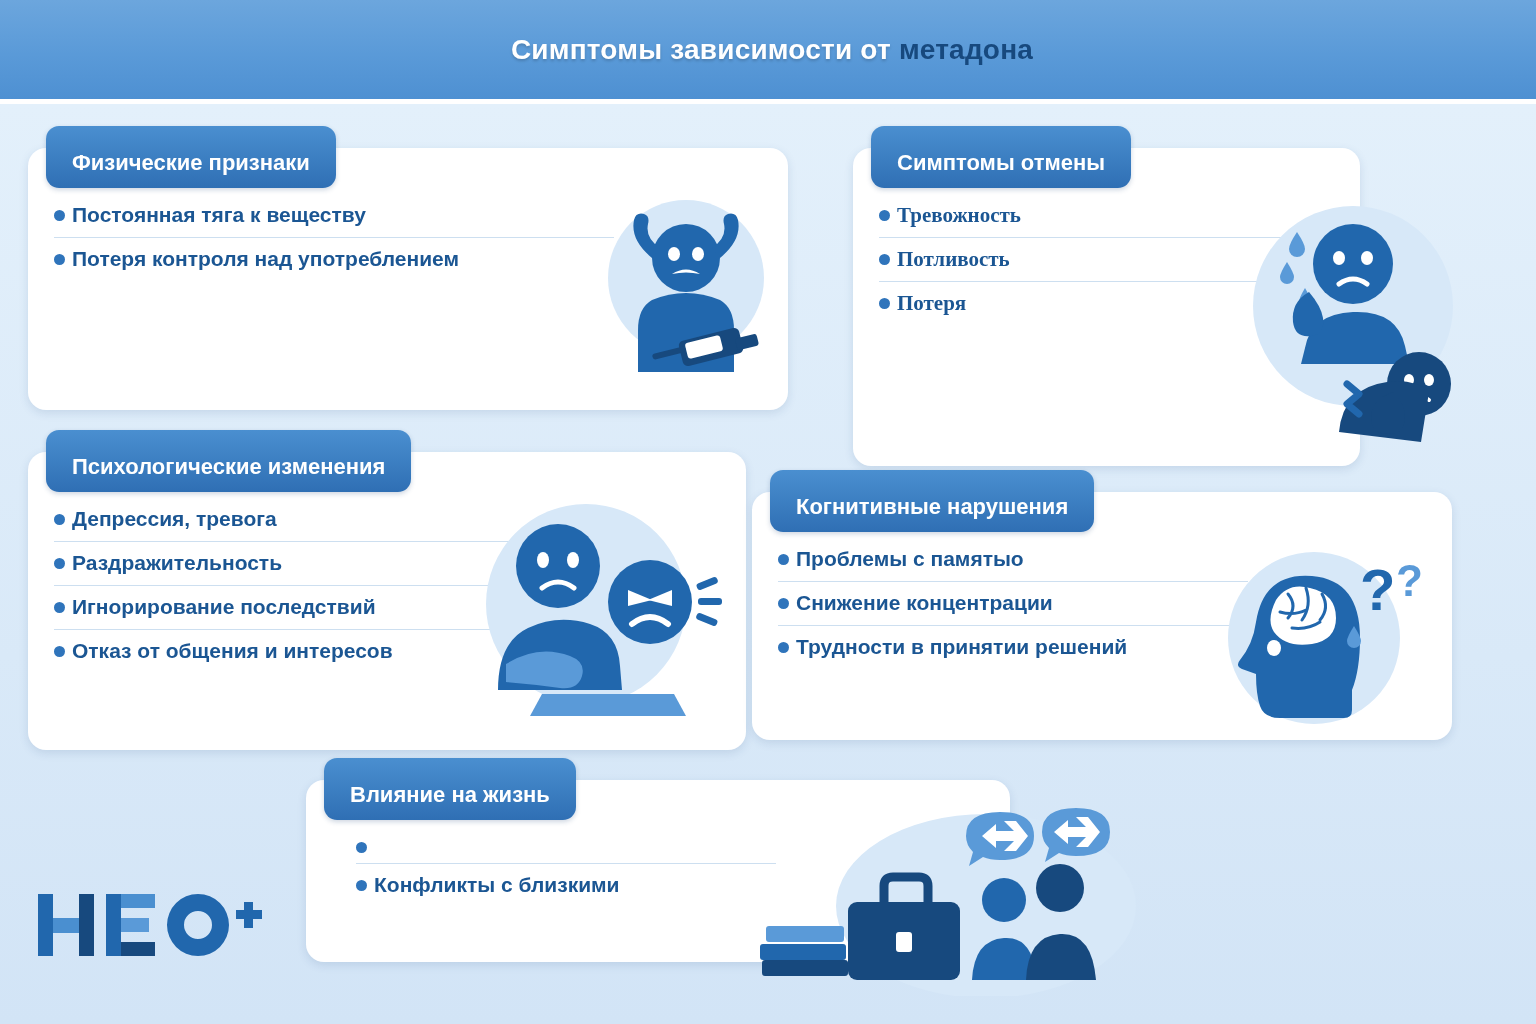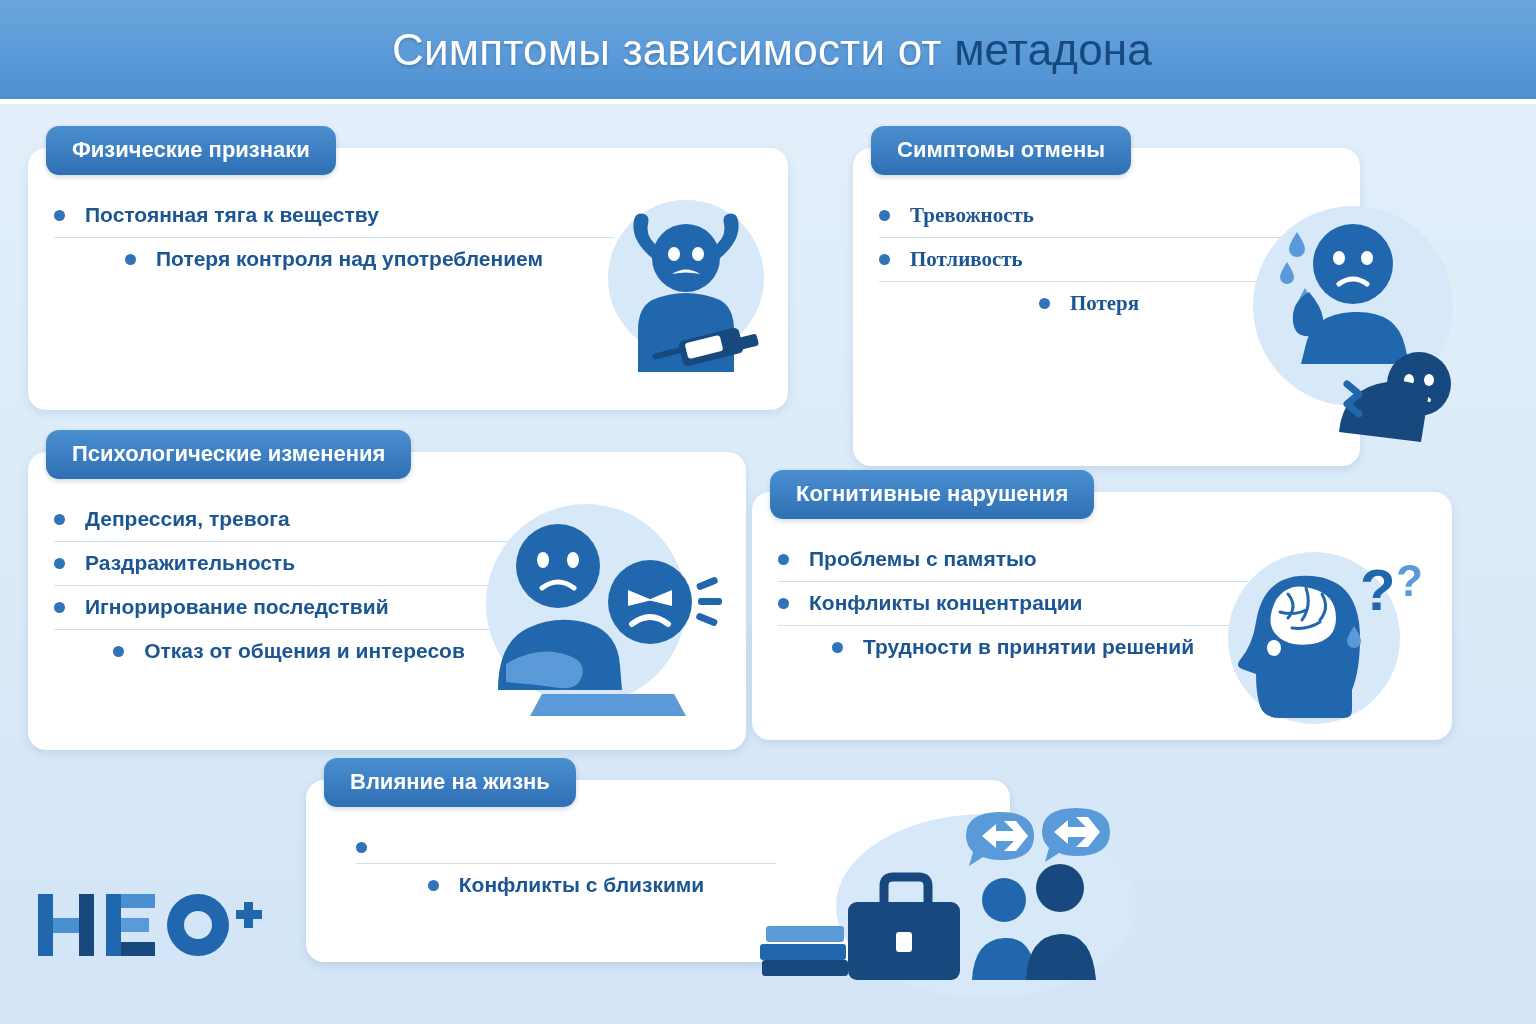--- a/index.html
+++ b/index.html
@@ -22,22 +22,22 @@
     width: 1536px;
     height: 104px;
     background: linear-gradient(180deg, #6ca6dd 0%, #5a9ad8 55%, #4e90d2 100%);
     border-bottom: 5px solid #ffffff;
     box-sizing: border-box;
     display: flex;
     align-items: center;
     justify-content: center;
   }
   .header-title {
-    font-size: 44px;
-    font-weight: normal;
+    font-size: 28px;
+    font-weight: bold;
     color: #ffffff;
     letter-spacing: 0.2px;
     text-shadow: 0 2px 3px rgba(0,0,0,0.18);
     white-space: nowrap;
     margin-left: 8px;
   }
   .header-title .accent {
     color: #17497e;
     text-shadow: none;
   }
@@ -60,47 +60,46 @@
     box-sizing: border-box;
   }
   .card-header {
     position: absolute;
     top: -22px;
     left: 18px;
     background: linear-gradient(180deg, #4a8fd0 0%, #2f6fb4 100%);
     color: #ffffff;
     font-size: 22px;
     font-weight: bold;
-    padding: 11px 26px 12px 26px;
+    padding: 24px 26px 12px 26px;
     border-radius: 13px;
     white-space: nowrap;
     box-shadow: 0 2px 5px rgba(30,70,120,0.22);
   }
   .card-body {
     padding: 46px 18px 16px 26px;
   }
   ul.items {
     list-style: none;
     margin: 0;
     padding: 0;
   }
   ul.items li {
     display: flex;
     align-items: flex-start;
-    gap: 20px;
+    gap: 7px;
     font-size: 21px;
     font-weight: bold;
     color: #1b5693;
     padding: 9px 0 10px 0;
     border-bottom: 1px solid #cddff0;
     line-height: 1.15;
   }
   ul.items li:last-child {
     border-bottom: none;
-    justify-content: center;
   }
   .bullet {
     flex: 0 0 auto;
     width: 11px;
     height: 11px;
     border-radius: 50%;
     background: #2f74bb;
     margin-top: 7px;
   }
   .art {
@@ -281,21 +280,21 @@
 <div class="card" id="card-cognitive">
   <div class="card-header">Когнитивные нарушения</div>
   <div class="card-body">
     <ul class="items">
       <li>
           <span class="bullet"></span>
           <span>Проблемы с памятыо</span>
         </li>
       <li>
           <span class="bullet"></span>
-          <span>Конфликты концентрации</span>
+          <span>Снижение концентрации</span>
         </li>
       <li>
           <span class="bullet"></span>
           <span>Трудности в принятии решений</span>
         </li>
     </ul>
   </div>
   <svg class="art" style="left:458px; top:50px;" width="230" height="200" viewBox="0 0 230 200">
     <circle class="blob" cx="104" cy="96" r="86"></circle>
 

